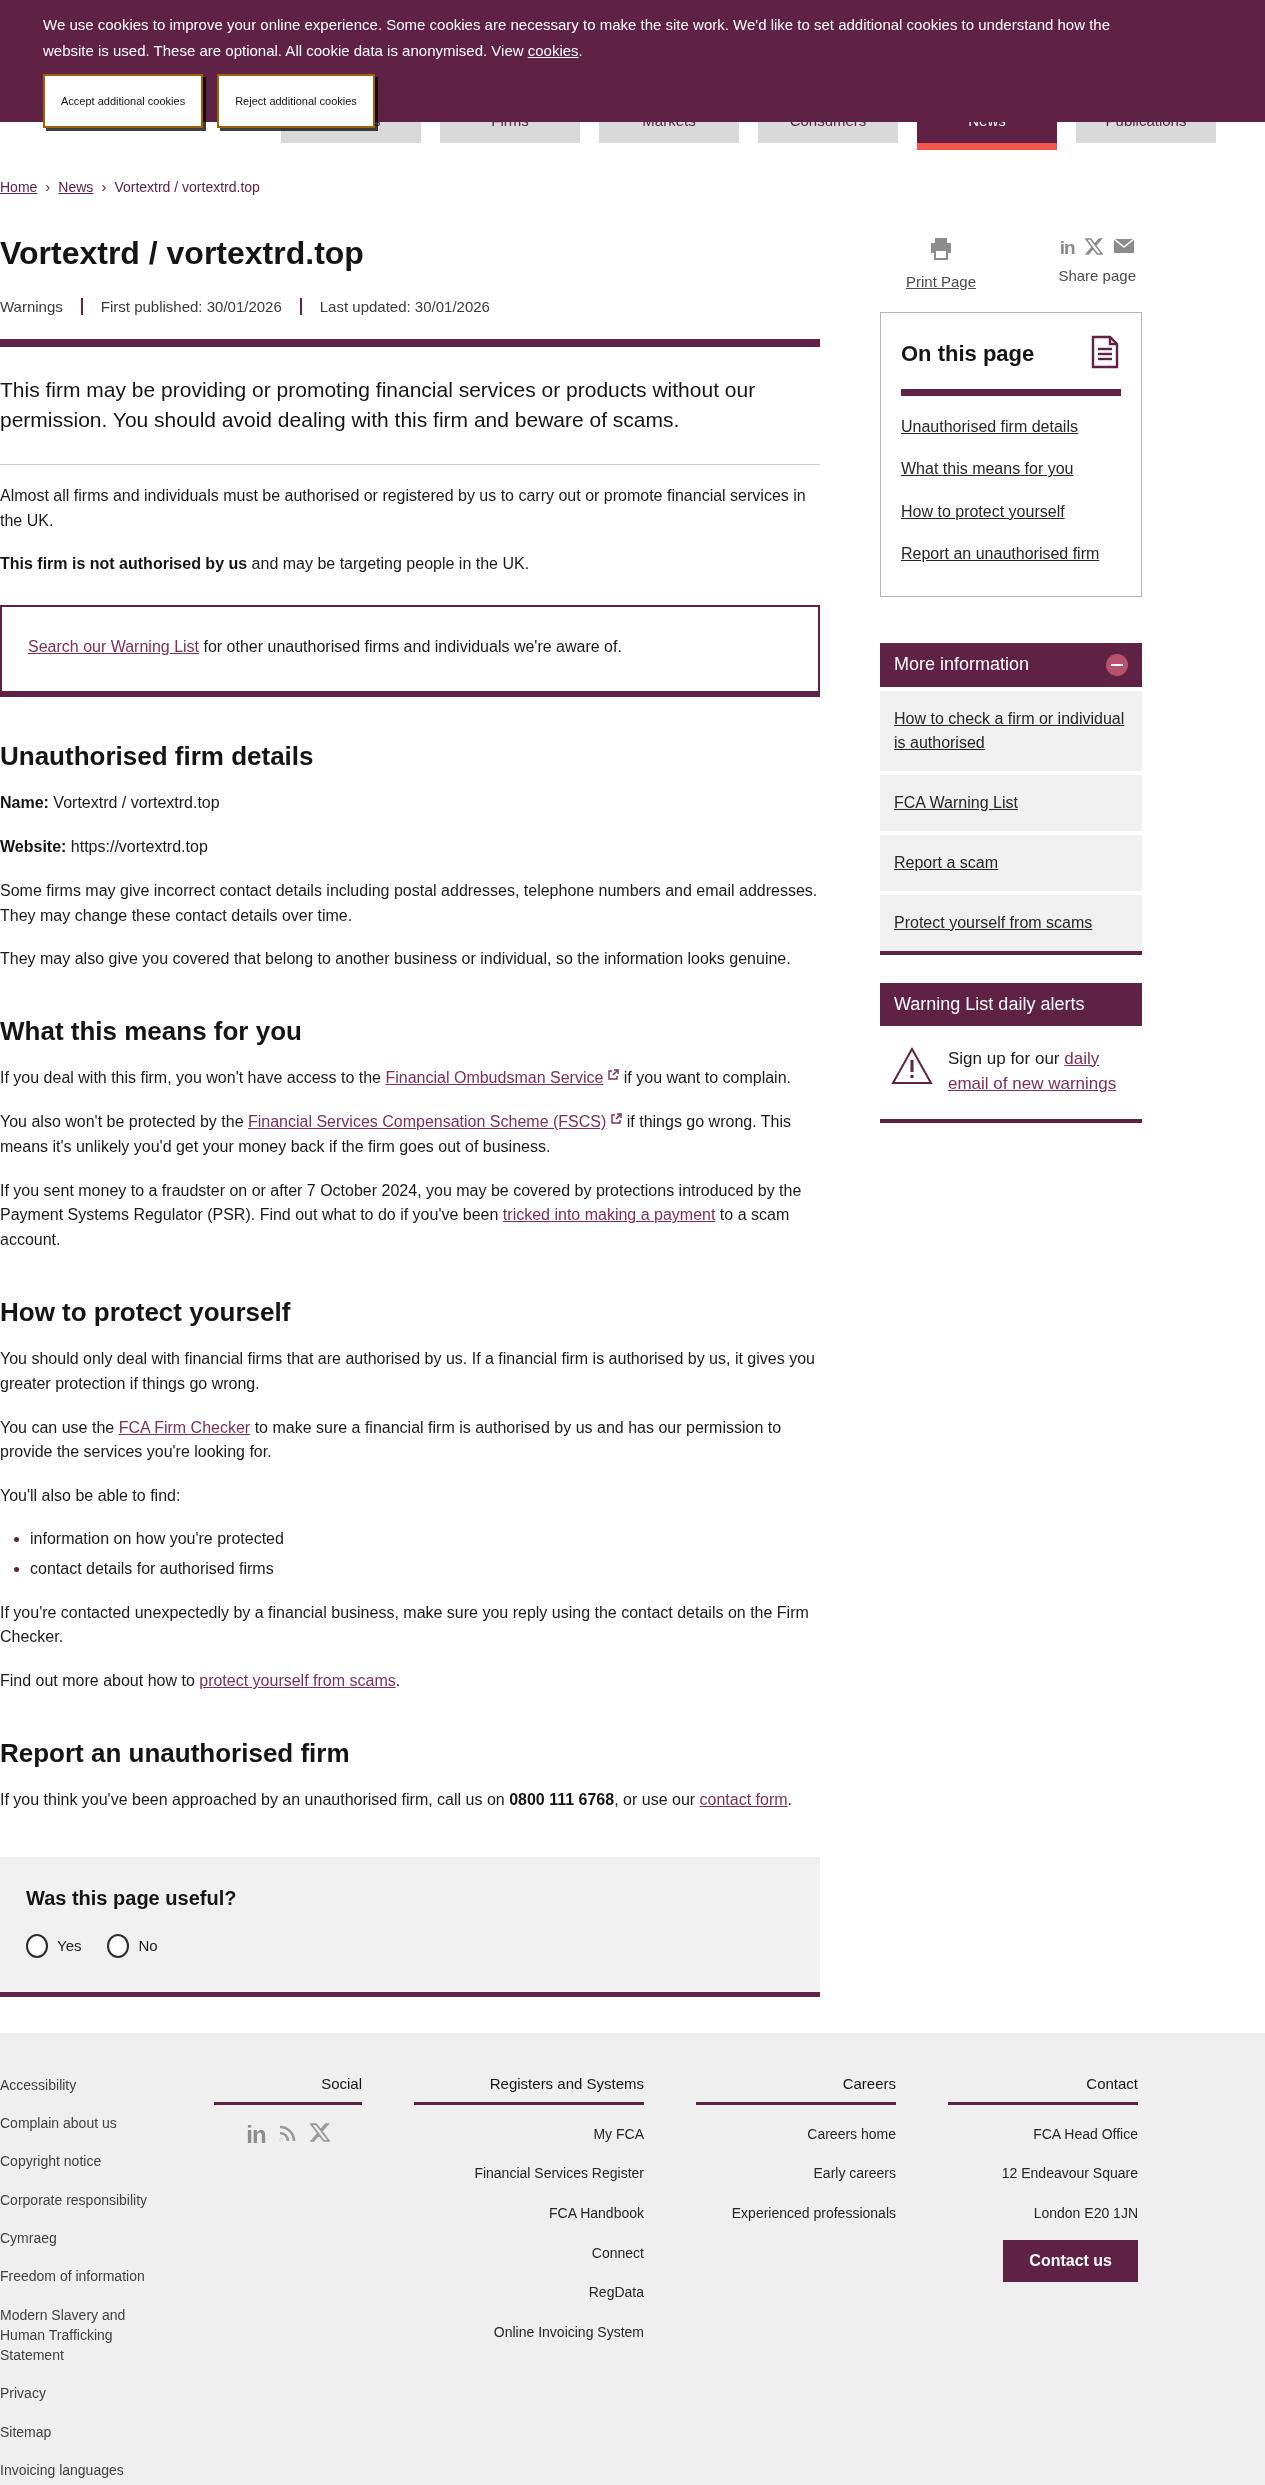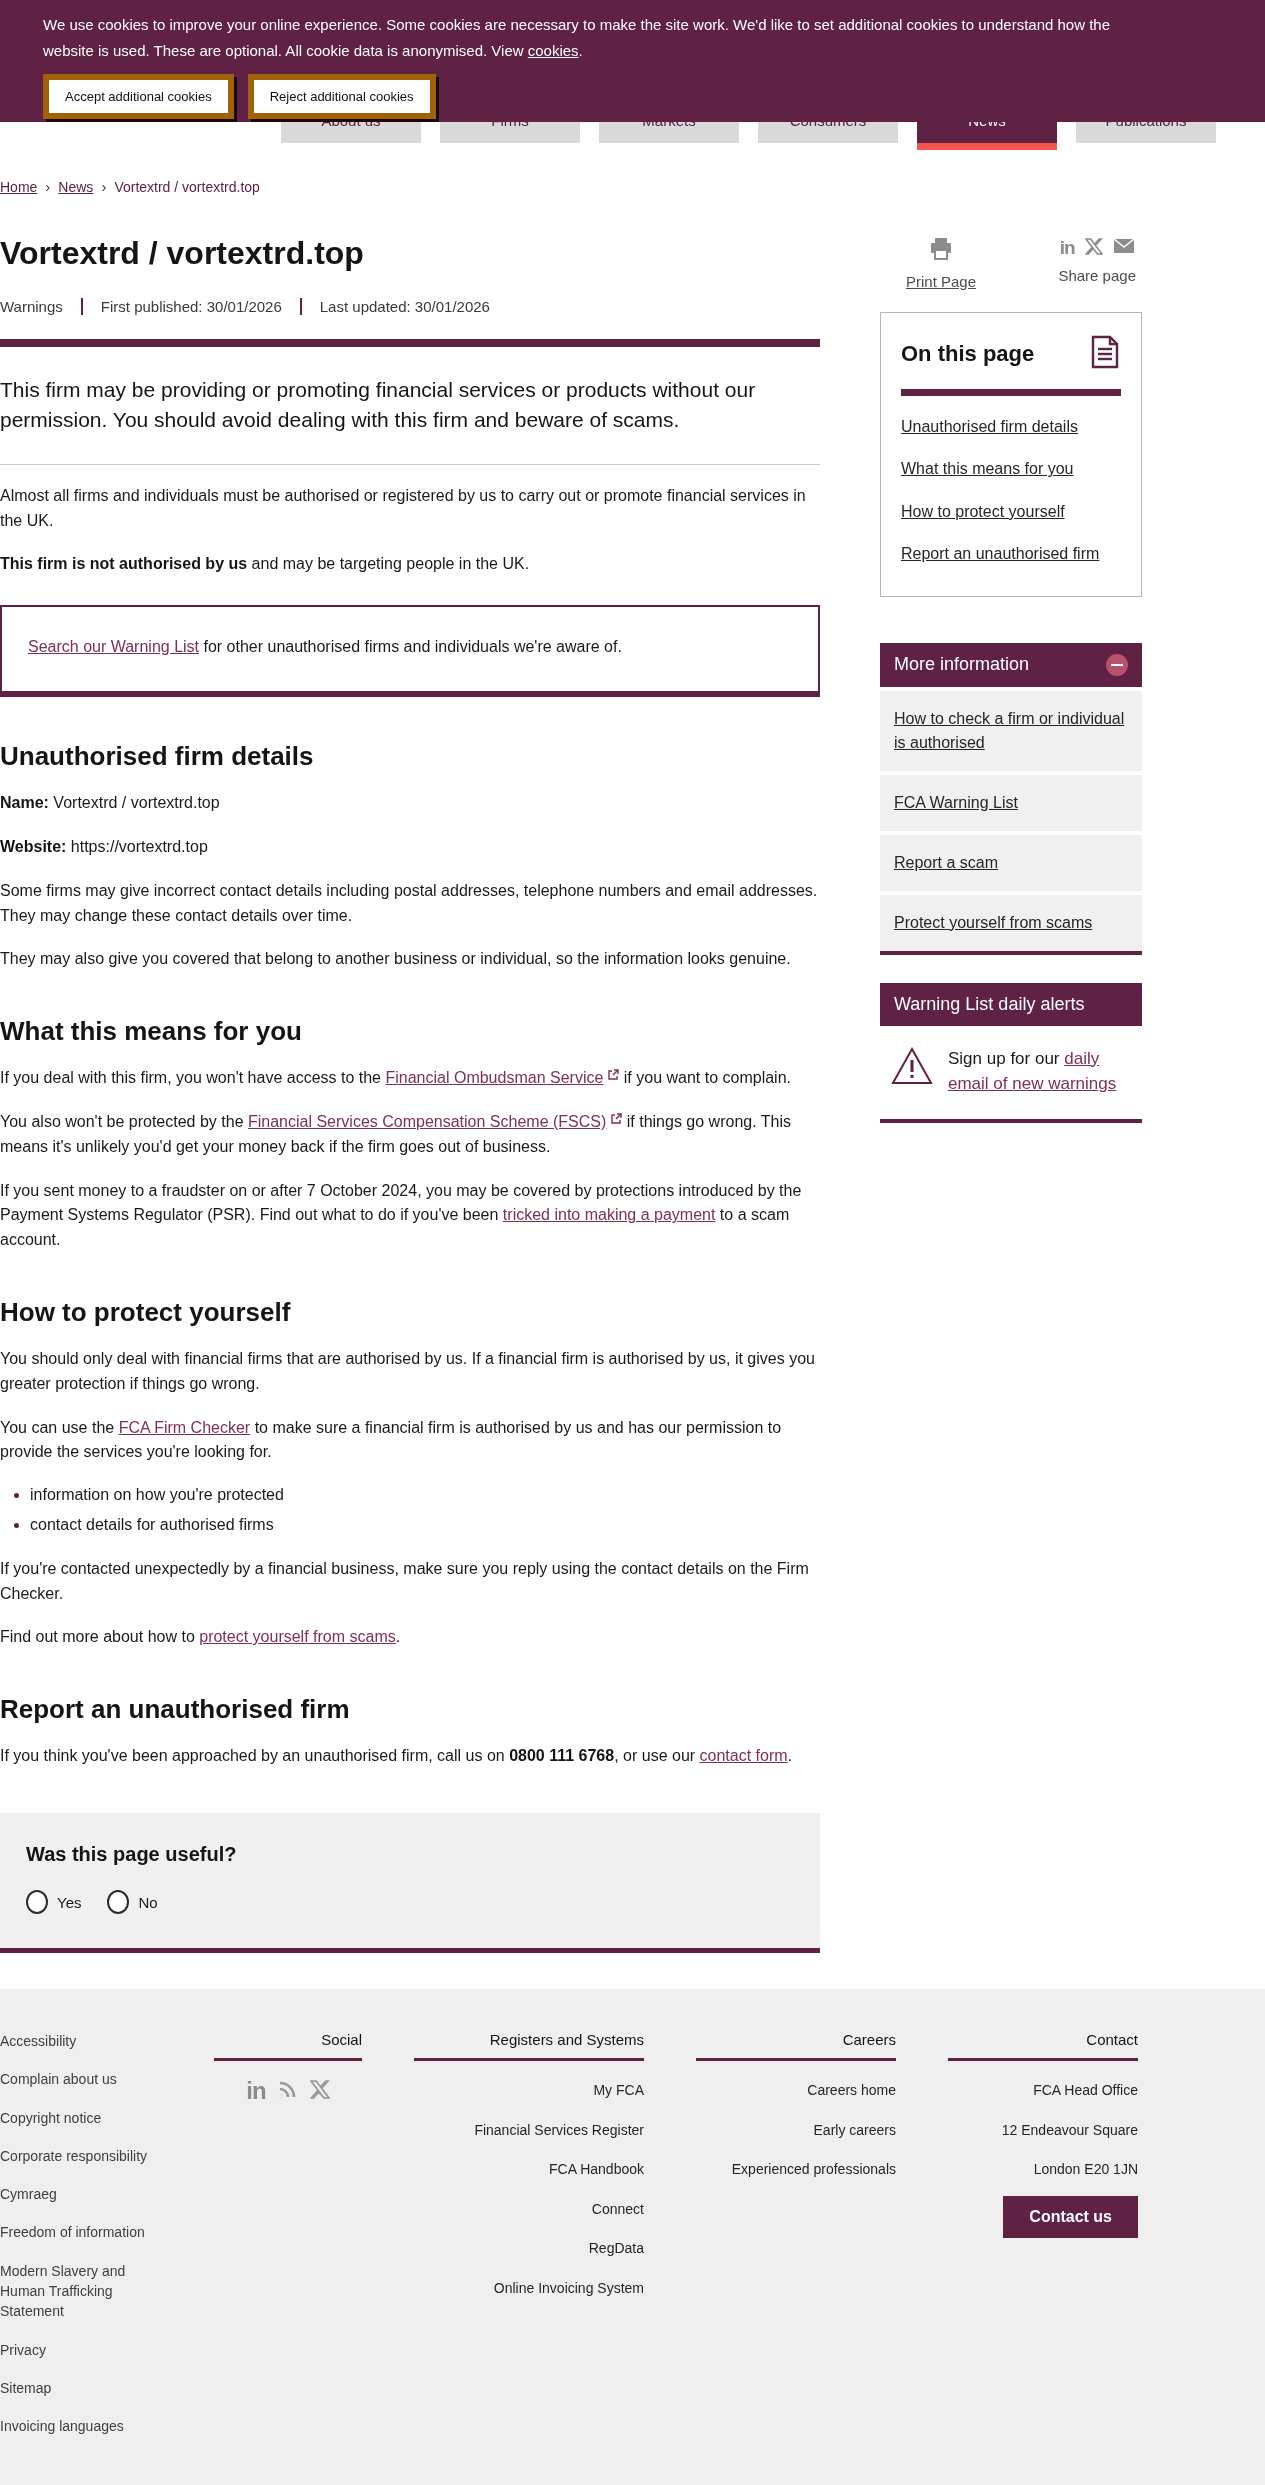--- a/index.html
+++ b/index.html
@@ -5,22 +5,22 @@
   * { box-sizing: border-box; margin: 0; padding: 0; }
   html,body { width: 1265px; background:#fff; font-family:"Liberation Sans", sans-serif; color:#1a1a1a; }
 
   
   .header { position: relative; height: 150px; background:#fff; }
   .cookie-banner { position:absolute; top:0; left:0; width:1265px; height:122px;
     background:#5f2144; color:#fff; z-index:40; padding:12px 70px 0 43px; }
   .cookie-text { font-size:15px; line-height:1.75; max-width:1120px; }
   .cookie-text .rich-link { color:#fff; }
   .cookie-buttons { margin-top:9px; display:flex; gap:14px; }
-  .cookie-btn { background:#fff; color:#111; font-size:13px; padding:9px 16px;
-    border:6px solid #a16207; box-shadow:3px 3px 0 rgba(0,0,0,.75); cursor:pointer;
+  .cookie-btn { background:#fff; color:#111; font-size:11px; padding:19px 16px;
+    border:2px solid #a16207; box-shadow:3px 3px 0 rgba(0,0,0,.75); cursor:pointer;
     font-family:"Liberation Sans", sans-serif; }
   .nav-tabs { position:absolute; right:49px; top:98px; display:flex; gap:19px; z-index:10; }
   .nav-tab { width:140px; height:45px; background:#d9d9d9; color:#5f2144; font-size:15px;
     display:flex; align-items:center; justify-content:center; cursor:pointer; position:relative; }
   .nav-tab.active { background:#5f2144; color:#fff; }
   .nav-tab.active::after { content:""; position:absolute; left:0; right:0; top:100%; height:7px; background:#f4564e; }
 
   
   .container { width:1142px; }
   .breadcrumb { margin-top:28px; font-size:14px; color:#5f2144; display:flex; align-items:center; gap:8px; }
@@ -173,20 +173,21 @@
       <p class="body"><span>You also won't be protected by the </span><a class="rich-link">Financial Services Compensation Scheme (FSCS)<span class="ext-icon"><svg width="12" height="12" viewBox="0 0 12 12" fill="none" stroke="currentColor" stroke-width="1.4">
                 <path d="M5 2 H2 V10 H10 V7"></path>
                 <path d="M6 6 L11 1"></path>
                 <path d="M7 1 H11 V5"></path>
               </svg></span></a><span> if things go wrong. This means it's unlikely you'd get your money back if the firm goes out of business.</span></p>
       <p class="body"><span>If you sent money to a fraudster on or after 7 October 2024, you may be covered by protections introduced by the Payment Systems Regulator (PSR). Find out what to do if you've been </span><a class="rich-link">tricked into making a payment</a><span> to a scam account.</span></p>
 
       <h2 class="section-h">How to protect yourself</h2>
       <p class="body">You should only deal with financial firms that are authorised by us. If a financial firm is authorised by us, it gives you greater protection if things go wrong.</p>
       <p class="body"><span>You can use the </span><a class="rich-link">FCA Firm Checker</a><span> to make sure a financial firm is authorised by us and has our permission to provide the services you're looking for.</span></p>
+      <p class="body">You'll also be able to find:</p>
       <ul class="bullets">
         <li>information on how you're protected</li>
         <li>contact details for authorised firms</li>
       </ul>
       <p class="body">If you're contacted unexpectedly by a financial business, make sure you reply using the contact details on the Firm Checker.</p>
       <p class="body"><span>Find out more about how to </span><a class="rich-link">protect yourself from scams</a><span>.</span></p>
 
       <h2 class="section-h">Report an unauthorised firm</h2>
       <p class="body"><span>If you think you've been approached by an unauthorised firm, call us on </span><strong>0800 111 6768</strong><span>, or use our </span><a class="rich-link">contact form</a><span>.</span></p>
 

